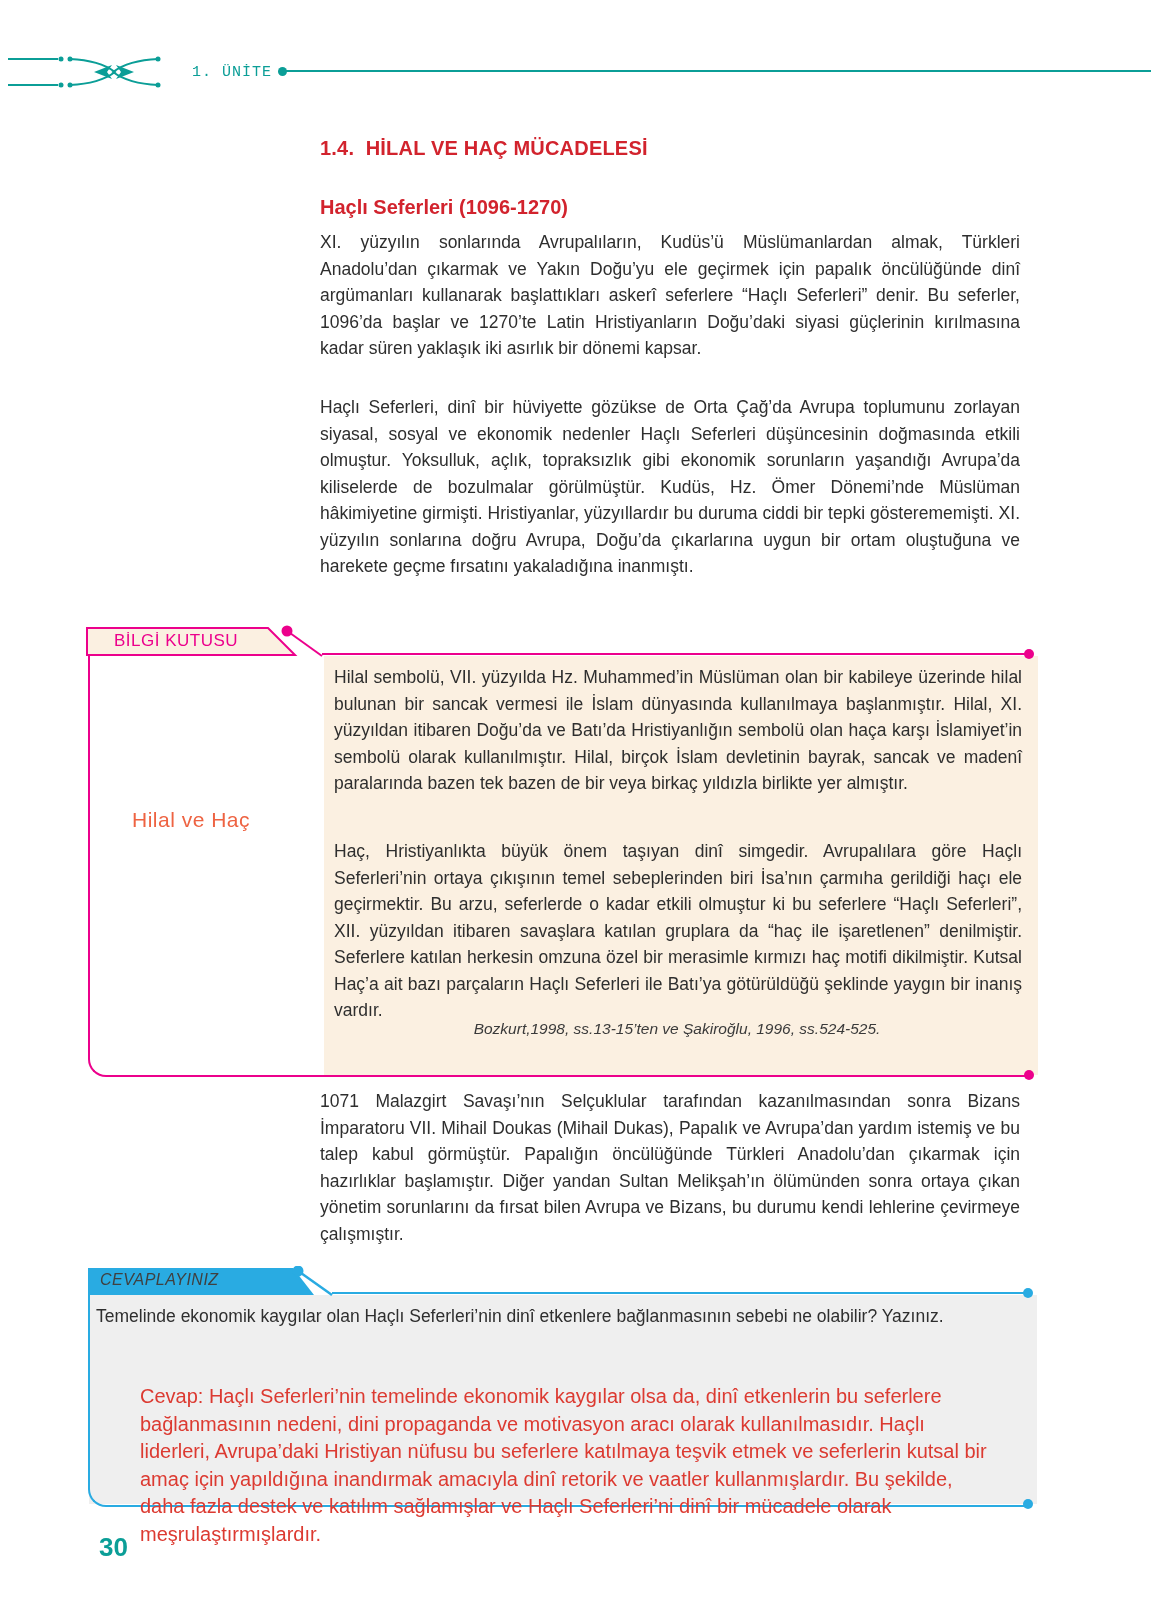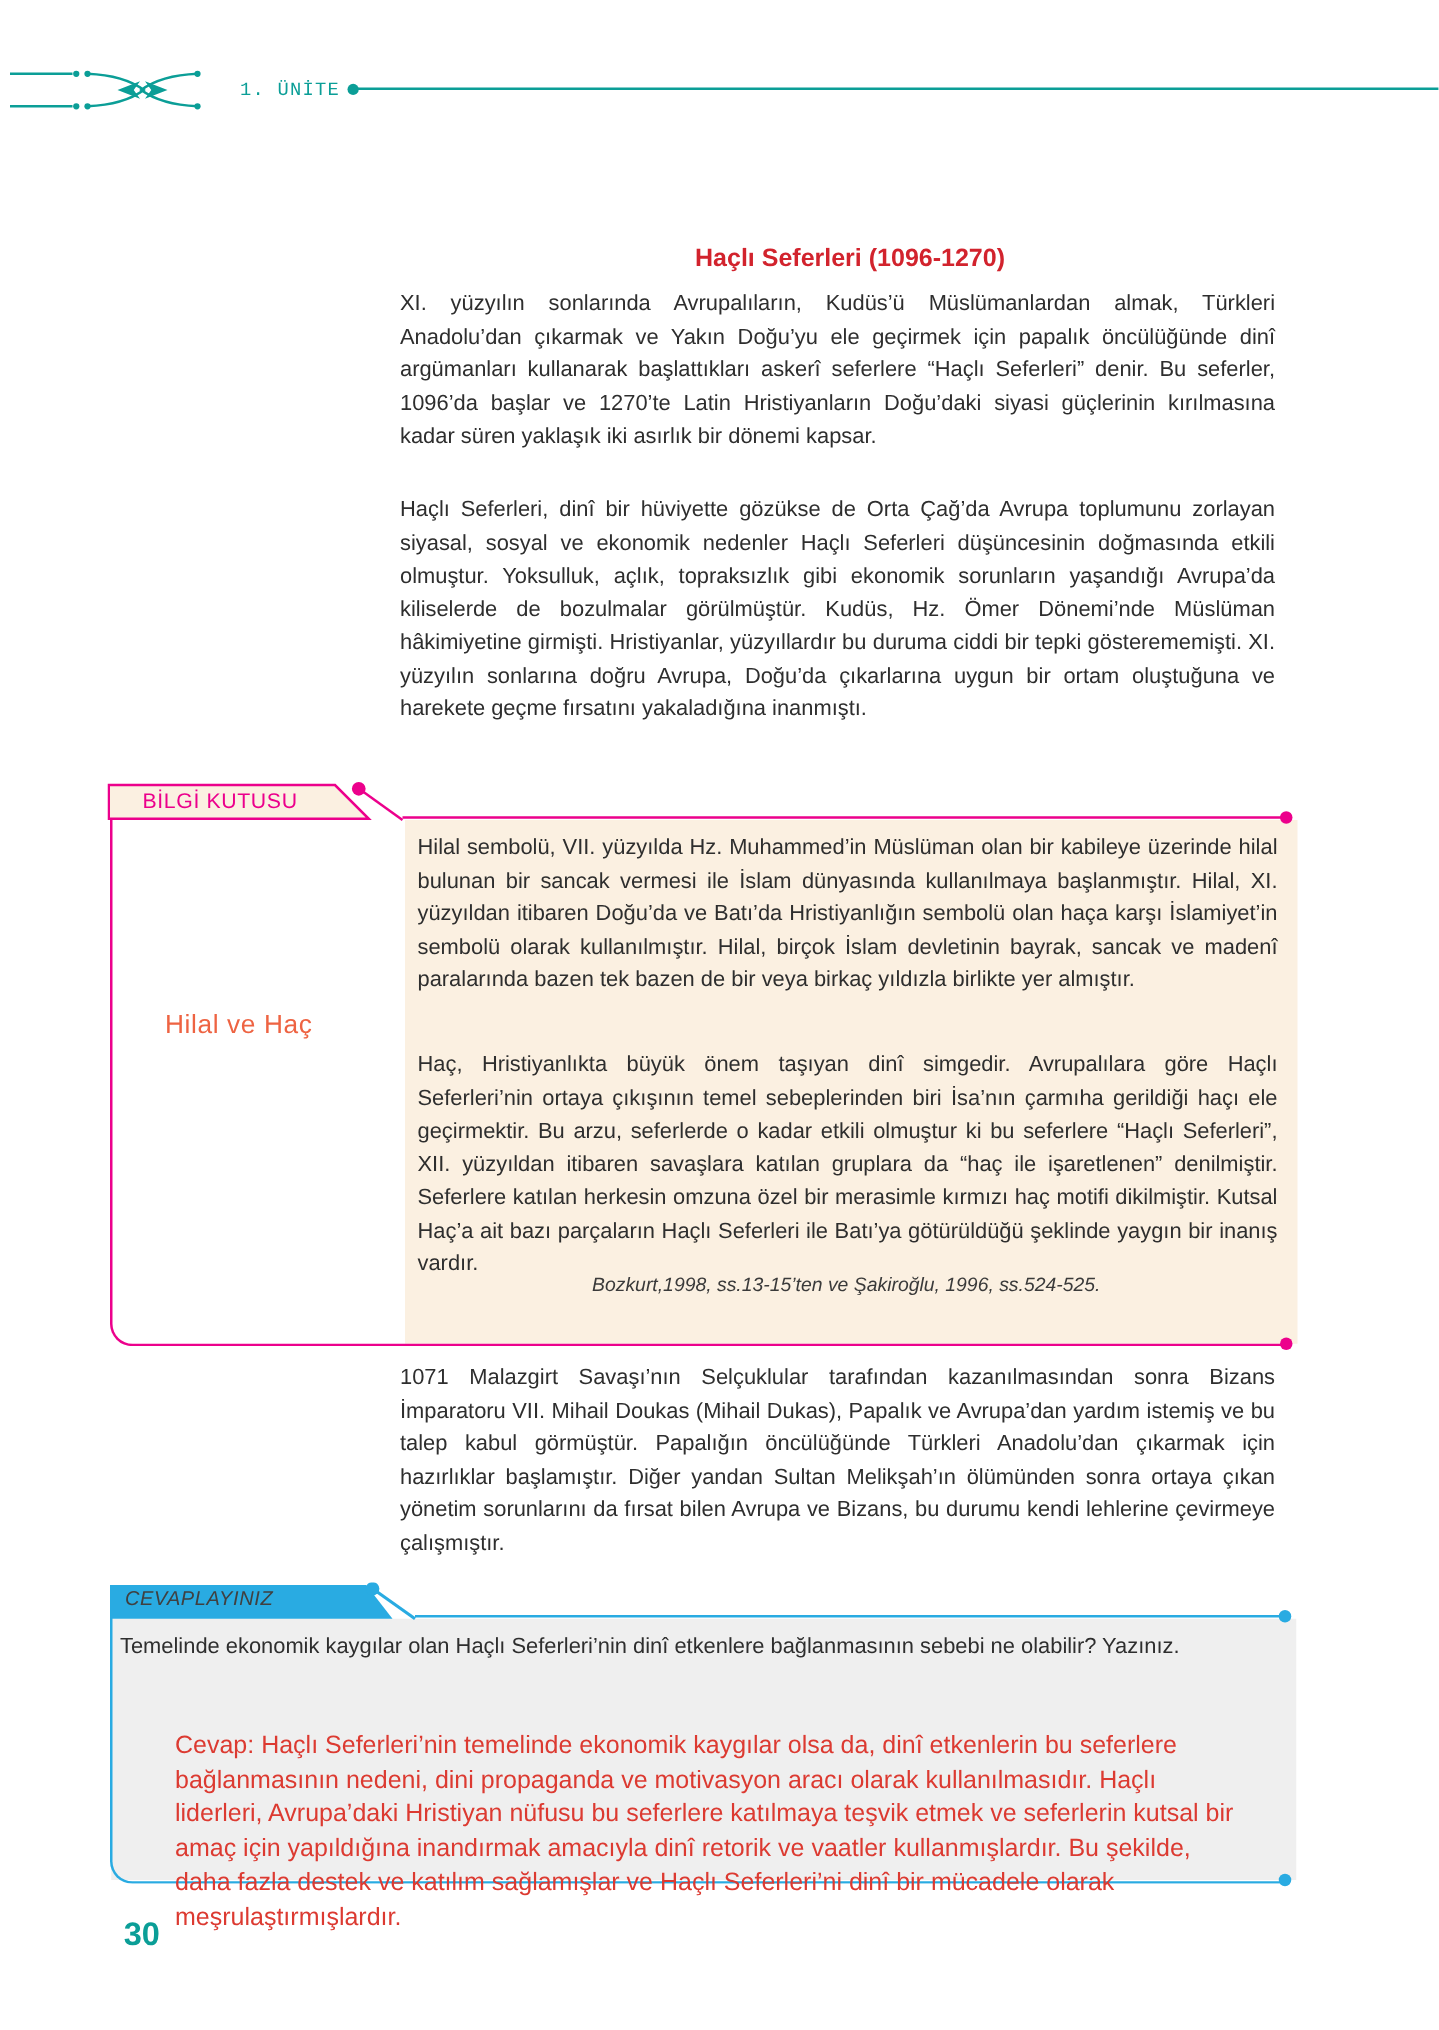--- a/index.html
+++ b/index.html
@@ -10,21 +10,21 @@
   .abs{position:absolute;}
   
   .unit-label{color:#0b9e97;font-size:15px;letter-spacing:1px;font-weight:400;font-family:Liberation Mono, monospace;}
   .header-line{background:#0b9e97;height:2px;}
   .dot{border-radius:50%;}
   .dot.teal{background:#0b9e97;}
   .dot.magenta{background:#ec008c;}
   .dot.blue{background:#29abe2;}
   
   .section-title{color:#d2232d;font-size:20px;font-weight:bold;letter-spacing:.2px;}
-  .subsection-title{color:#d2232d;font-size:20px;font-weight:bold;text-align:center;}
+  .subsection-title{color:#d2232d;font-size:20px;font-weight:bold;}
   
   .para{font-size:17.5px;line-height:26.5px;text-align:justify;color:#2e2e2e;}
   
   .infobox-fill{background:#fbf0e1;}
   .infobox-frame{border-left:2px solid #ec008c;border-bottom:2px solid #ec008c;border-bottom-left-radius:18px;}
   .infobox-topline{background:#ec008c;height:2px;}
   .infobox-label{color:#ec008c;font-size:17px;letter-spacing:.5px;}
   .infobox-caption{color:#ee6342;font-size:21px;letter-spacing:.5px;}
   .citation{font-size:15.5px;font-style:italic;color:#3a3a3a;text-align:center;}
   
@@ -56,20 +56,21 @@
       <circle cx="150" cy="9" r="2.5"></circle>
         <circle cx="150" cy="35" r="2.5"></circle>
       <path d="M86 22 L104 15 L99 22 L104 29 Z"></path>
       <path d="M126 22 L108 15 L113 22 L108 29 Z"></path>
     </g>
   </svg>
   <div class="abs unit-label" style="left:192px;top:64px;">1. ÜNİTE</div>
   <div class="abs dot teal" style="left:278px;top:67px;width:9px;height:9px;"></div>
   <div class="abs header-line" style="left:285px;top:70px;width:866px;"></div>
 
+  <div class="abs section-title" style="left:320px;top:137px;width:720px;">1.4.&nbsp; HİLAL VE HAÇ MÜCADELESİ</div>
   <div class="abs subsection-title" style="left:320px;top:196px;width:720px;">Haçlı Seferleri (1096-1270)</div>
 
   <div class="abs para" style="left:320px;top:229px;width:700px;">XI. yüzyılın sonlarında Avrupalıların, Kudüs’ü Müslümanlardan almak, Türkleri Anadolu’dan çıkarmak ve Yakın Doğu’yu ele geçirmek için papalık öncülüğünde dinî argümanları kullanarak başlattıkları askerî seferlere “Haçlı Seferleri” denir. Bu seferler, 1096’da başlar ve 1270’te Latin Hristiyanların Doğu’daki siyasi güçlerinin kırılmasına kadar süren yaklaşık iki asırlık bir dönemi kapsar.</div>
   <div class="abs para" style="left:320px;top:394px;width:700px;">Haçlı Seferleri, dinî bir hüviyette gözükse de Orta Çağ’da Avrupa toplumunu zorlayan siyasal, sosyal ve ekonomik nedenler Haçlı Seferleri düşüncesinin doğmasında etkili olmuştur. Yoksulluk, açlık, topraksızlık gibi ekonomik sorunların yaşandığı Avrupa’da kiliselerde de bozulmalar görülmüştür. Kudüs, Hz. Ömer Dönemi’nde Müslüman hâkimiyetine girmişti. Hristiyanlar, yüzyıllardır bu duruma ciddi bir tepki gösterememişti. XI. yüzyılın sonlarına doğru Avrupa, Doğu’da çıkarlarına uygun bir ortam oluştuğuna ve harekete geçme fırsatını yakaladığına inanmıştı.</div>
 
   <div class="abs infobox-fill" style="left:324px;top:656px;width:714px;height:419px;"></div>
   <div class="abs infobox-frame" style="left:88px;top:654px;width:943px;height:421px;"></div>
   <div class="abs infobox-topline" style="left:322px;top:653px;width:707px;"></div>
   <div class="abs dot magenta" style="left:1024px;top:649px;width:10px;height:10px;"></div>
   <div class="abs dot magenta" style="left:1024px;top:1070px;width:10px;height:10px;"></div>

